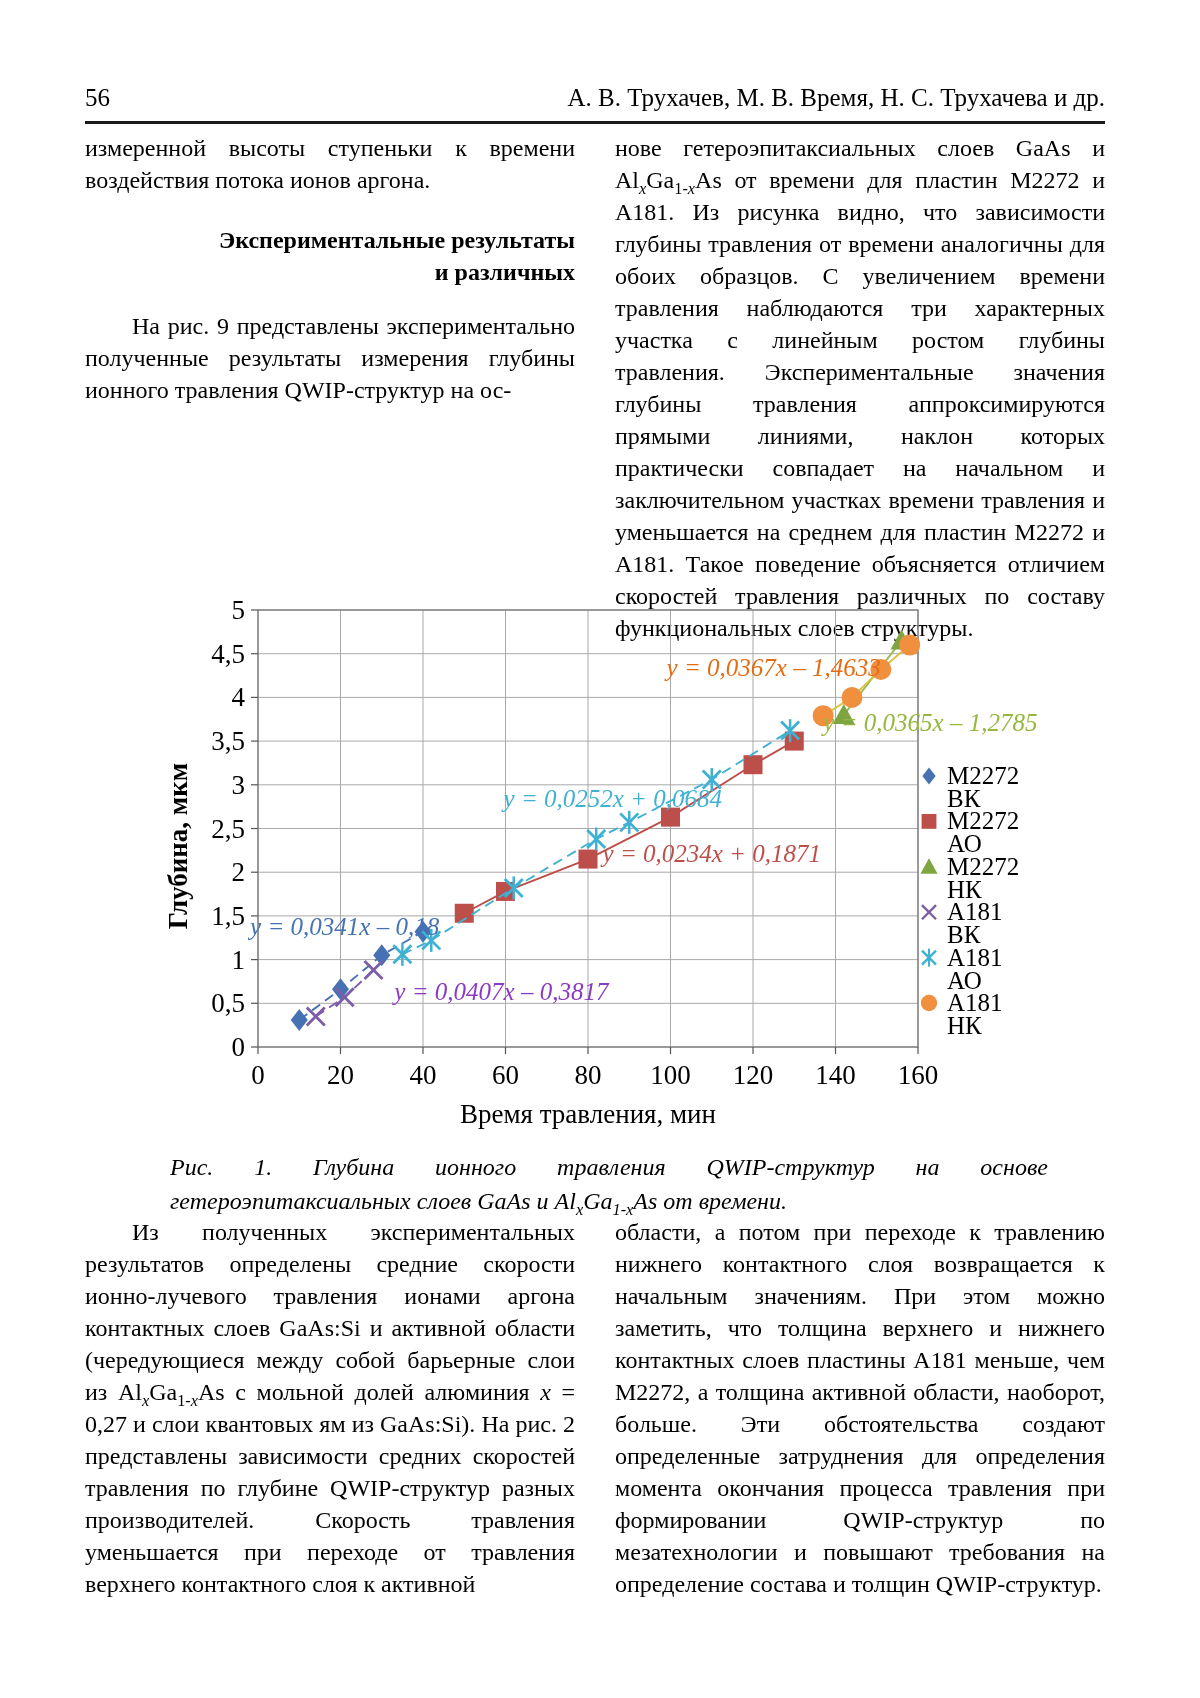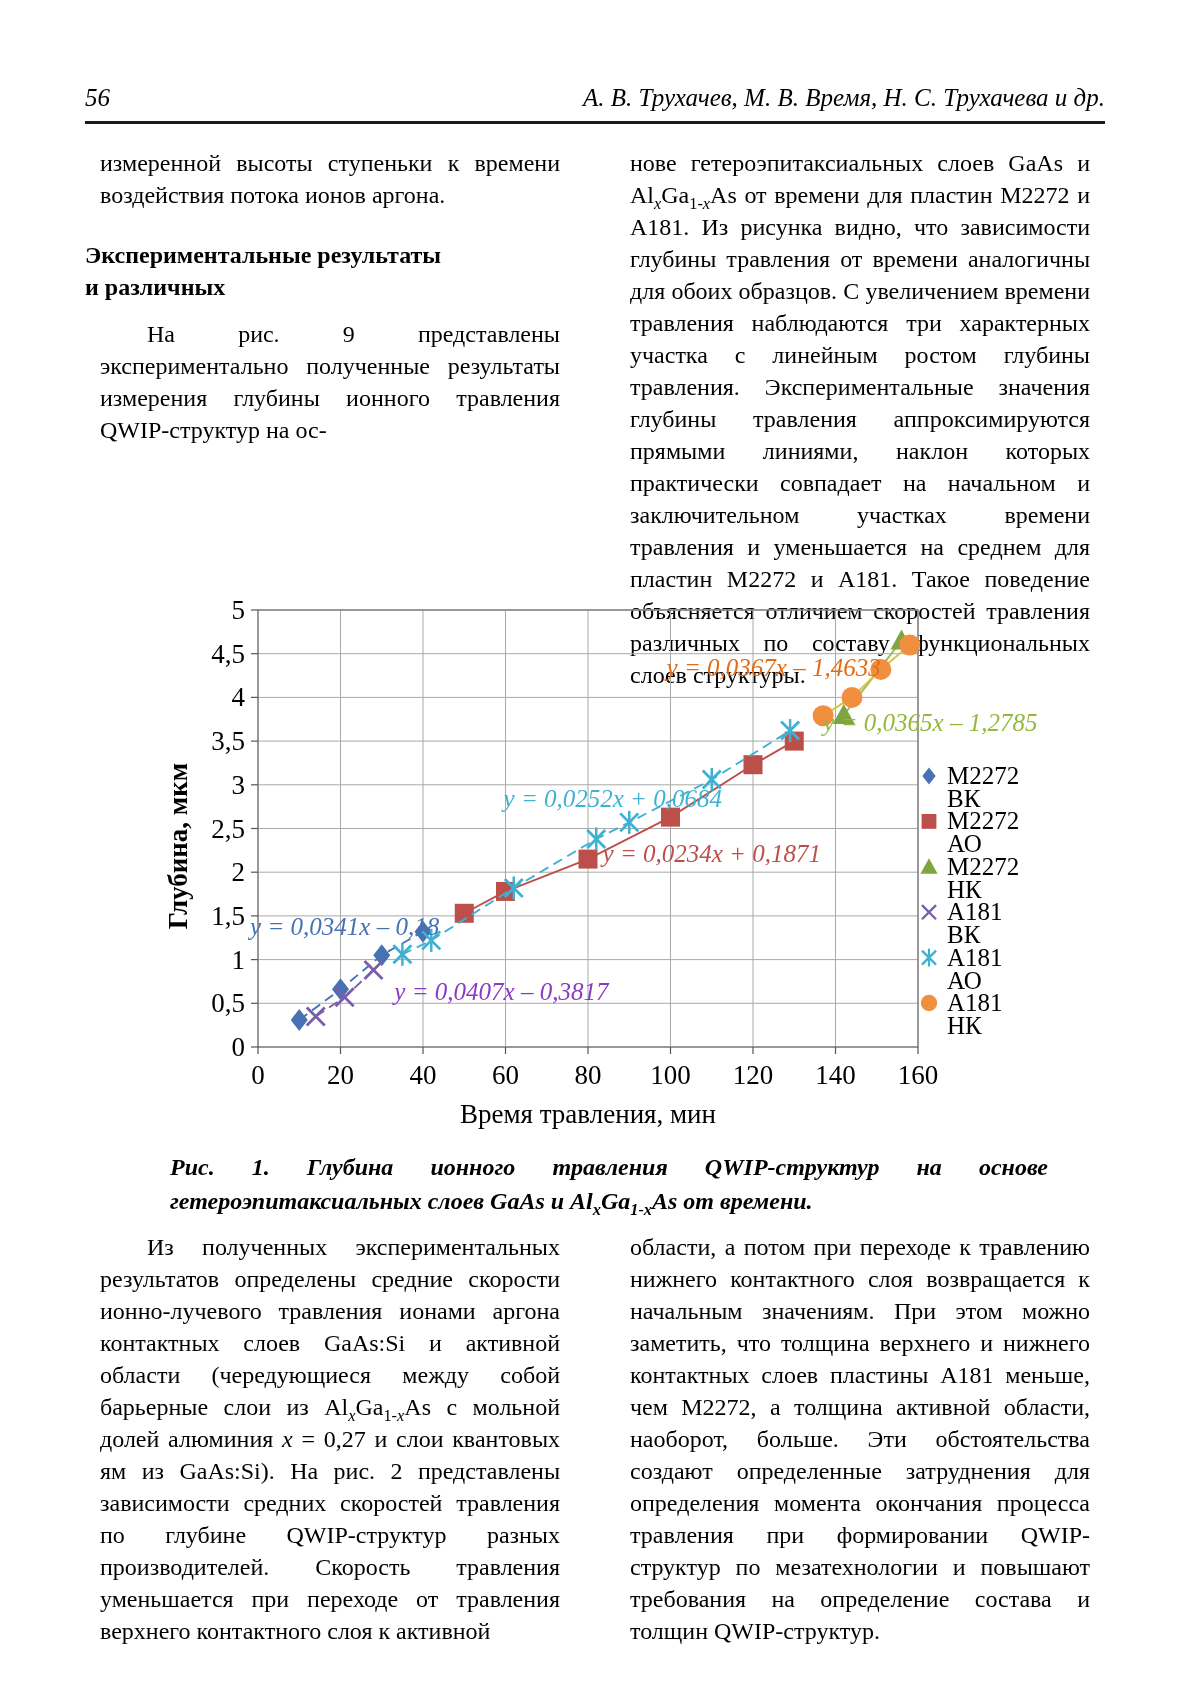--- a/index.html
+++ b/index.html
@@ -1,30 +1,30 @@
 <!DOCTYPE html>
 <html><head>
 <meta charset="utf-8">
 <style>
   html,body{margin:0;padding:0;background:#e8e8e8;}
   .page{position:relative;width:1200px;height:1698px;margin:0 auto;background:#ffffff;
         font-family:"Liberation Serif",serif;color:#000;overflow:hidden;}
   .header{position:absolute;left:85px;top:84px;width:1020px;display:flex;
-          justify-content:space-between;align-items:baseline;font-style:italic;font-size:25px;}
+          justify-content:space-between;align-items:baseline;font-size:25px;}
   .rule{position:absolute;left:85px;top:121px;width:1020px;height:3px;background:#1a1a1a;}
   .cols{position:absolute;left:85px;width:1020px;display:flex;gap:40px;}
   .cols-top{top:132px;}
   .cols-bottom{top:1216px;align-items:flex-end;}
   .col{width:490px;font-size:24px;line-height:32px;text-align:justify;}
-  .col p{margin:15px;text-indent:47px;}
+  .col p{margin:0;text-indent:47px;}
   .col p.noindent{text-indent:0;}
-  .heading{font-weight:bold;text-align:left;font-size:24px;line-height:32px;
-           margin-top:28px;}
+  .heading{font-weight:bold;text-align:right;font-size:24px;line-height:32px;
+           margin-top:28px;margin-bottom:22px;}
   #chart{position:absolute;left:160px;top:575px;width:905px;height:555px;}
-  .caption{position:absolute;left:170px;top:1126px;width:878px;font-weight:bold;
+  .caption{position:absolute;left:170px;top:1126px;width:878px;font-weight:normal;
            font-style:italic;font-size:24px;line-height:34px;text-align:justify;}
   sub{font-size:68%;line-height:0;}
   svg text{font-family:"Liberation Serif",serif;}
 </style>
 </head>
 <body>
 
 <div class="page">
 
   <div class="header">

